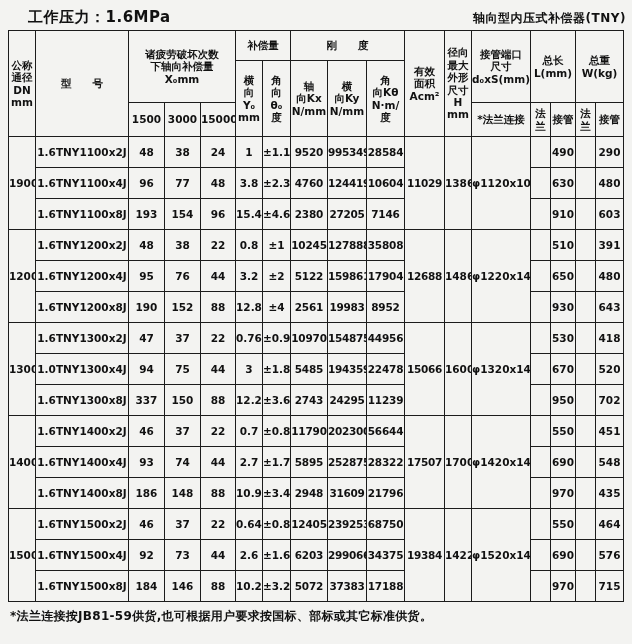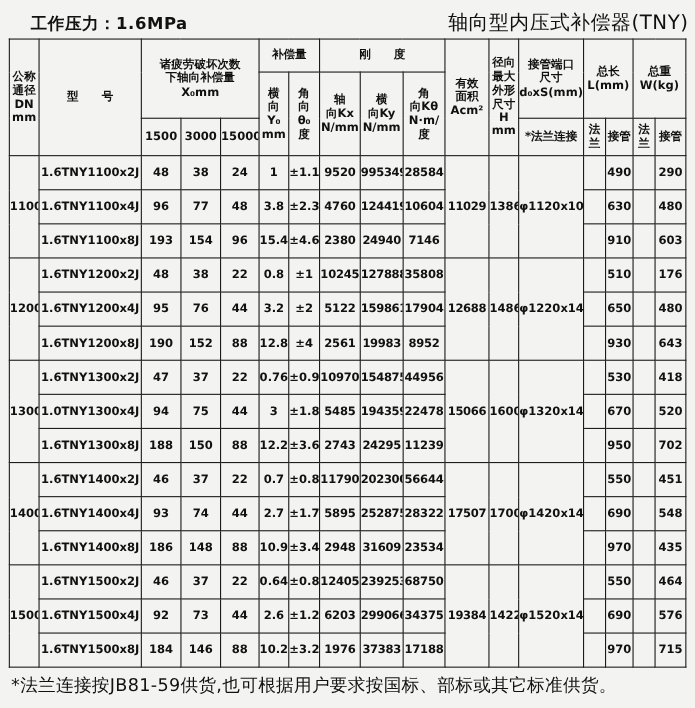--- a/index.html
+++ b/index.html
@@ -9,21 +9,21 @@
     font-family:"DejaVu Sans",sans-serif;
     color:#111;
     overflow:hidden;
   }
   .titlebar{
     display:flex;justify-content:space-between;align-items:baseline;
     padding:8px 6px 3px 28px;
     text-align:center;
   }
   .pressure{font-size:15px;font-weight:bold;letter-spacing:.5px;}
-  .main-title{font-size:18px;font-weight:normal;letter-spacing:.5px;}
+  .main-title{font-size:12px;font-weight:bold;letter-spacing:.5px;}
   table.spec{
     border-collapse:collapse;table-layout:fixed;
     margin:0 auto;width:616px;
   }
   table.spec td{
     border:1px solid #1c1c1c;
     text-align:center;vertical-align:middle;
     padding:0;overflow:hidden;
     font-size:10.5px;font-weight:bold;
     white-space:pre-line;line-height:1.18;
@@ -32,21 +32,21 @@
   tr.rb{height:42px}
   tr.rc{height:34px}
   tr.dr{height:31px}
   td.h{font-size:11px;}
   td.ky{font-size:9px;letter-spacing:-0.3px;}
   td.kx,td.kt{font-size:9.8px;letter-spacing:-0.2px;margin-left:28px;}
   td.area{font-size:10px;letter-spacing:-0.3px;}
   td.model{font-size:10.2px;}
   td.port{font-size:10.2px;}
   .footnote{
-    font-size:16px;font-weight:normal;
+    font-size:12px;font-weight:bold;
     padding:6px 4px 0 10px;letter-spacing:.3px;
   }
 </style>
 </head>
 <body>
 
 <div class="titlebar">
   <span class="pressure">工作压力：1.6MPa</span>
   <span class="main-title">轴向型内压式补偿器(TNY)</span>
 </div>
@@ -124,21 +124,21 @@
     <td class="h">3000</td>
     <td class="h">15000</td>
     <td class="h">*法兰连接</td>
     <td class="h">法兰</td>
     <td class="h">接管</td>
     <td class="h">法兰</td>
     <td class="h">接管</td>
   </tr>
 
   <tr class="dr">
-    <td rowspan="3">1100</td>
+    <td rowspan="3">1900</td>
     <td class="model">1.6TNY1100x2J</td>
     <td>48</td>
     <td>38</td>
     <td>24</td>
     <td>1</td>
     <td>±1.1</td>
     <td class="kx">9520</td>
     <td class="ky">995349</td>
     <td class="kt">28584</td>
     <td class="area" rowspan="3">11029</td>
@@ -165,21 +165,21 @@
     <td>480</td>
   </tr>
   <tr class="dr">
     <td class="model">1.6TNY1100x8J</td>
     <td>193</td>
     <td>154</td>
     <td>96</td>
     <td>15.4</td>
     <td>±4.6</td>
     <td class="kx">2380</td>
-    <td class="ky">24940</td>
+    <td class="ky">27205</td>
     <td class="kt">7146</td>
     <td></td>
     <td>910</td>
     <td></td>
     <td>603</td>
   </tr>
 
   <tr class="dr">
     <td rowspan="3">1200</td>
     <td class="model">1.6TNY1200x2J</td>
@@ -190,21 +190,21 @@
     <td>±1</td>
     <td class="kx">10245</td>
     <td class="ky">1278888</td>
     <td class="kt">35808</td>
     <td class="area" rowspan="3">12688</td>
     <td rowspan="3">1486</td>
     <td class="port" rowspan="3">φ1220x14</td>
     <td></td>
     <td>510</td>
     <td></td>
-    <td>176</td>
+    <td>391</td>
   </tr>
   <tr class="dr">
     <td class="model">1.6TNY1200x4J</td>
     <td>95</td>
     <td>76</td>
     <td>44</td>
     <td>3.2</td>
     <td>±2</td>
     <td class="kx">5122</td>
     <td class="ky">159861</td>
@@ -259,21 +259,21 @@
     <td class="kx">5485</td>
     <td class="ky">194359</td>
     <td class="kt">22478</td>
     <td></td>
     <td>670</td>
     <td></td>
     <td>520</td>
   </tr>
   <tr class="dr">
     <td class="model">1.6TNY1300x8J</td>
-    <td>188</td>
+    <td>337</td>
     <td>150</td>
     <td>88</td>
     <td>12.2</td>
     <td>±3.6</td>
     <td class="kx">2743</td>
     <td class="ky">24295</td>
     <td class="kt">11239</td>
     <td></td>
     <td>950</td>
     <td></td>
@@ -316,21 +316,21 @@
   </tr>
   <tr class="dr">
     <td class="model">1.6TNY1400x8J</td>
     <td>186</td>
     <td>148</td>
     <td>88</td>
     <td>10.9</td>
     <td>±3.4</td>
     <td class="kx">2948</td>
     <td class="ky">31609</td>
-    <td class="kt">23534</td>
+    <td class="kt">21796</td>
     <td></td>
     <td>970</td>
     <td></td>
     <td>435</td>
   </tr>
 
   <tr class="dr">
     <td rowspan="3">1500</td>
     <td class="model">1.6TNY1500x2J</td>
     <td>46</td>
@@ -348,37 +348,37 @@
     <td>550</td>
     <td></td>
     <td>464</td>
   </tr>
   <tr class="dr">
     <td class="model">1.6TNY1500x4J</td>
     <td>92</td>
     <td>73</td>
     <td>44</td>
     <td>2.6</td>
-    <td>±1.2</td>
+    <td>±1.6</td>
     <td class="kx">6203</td>
     <td class="ky">299066</td>
     <td class="kt">34375</td>
     <td></td>
     <td>690</td>
     <td></td>
     <td>576</td>
   </tr>
   <tr class="dr">
     <td class="model">1.6TNY1500x8J</td>
     <td>184</td>
     <td>146</td>
     <td>88</td>
     <td>10.2</td>
     <td>±3.2</td>
-    <td class="kx">1976</td>
+    <td class="kx">5072</td>
     <td class="ky">37383</td>
     <td class="kt">17188</td>
     <td></td>
     <td>970</td>
     <td></td>
     <td>715</td>
   </tr>
 </tbody>
   </table>
 

